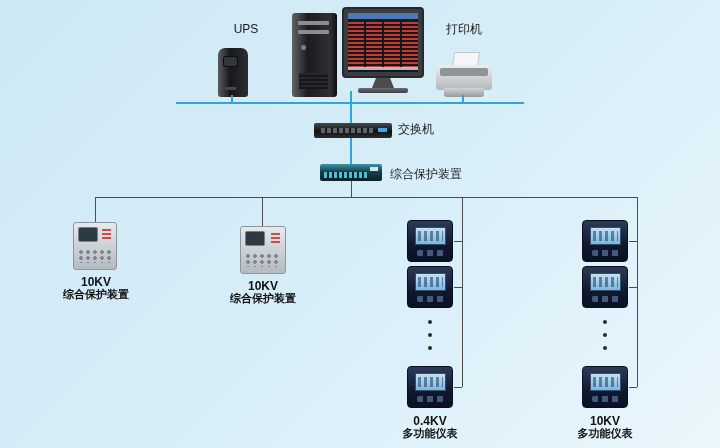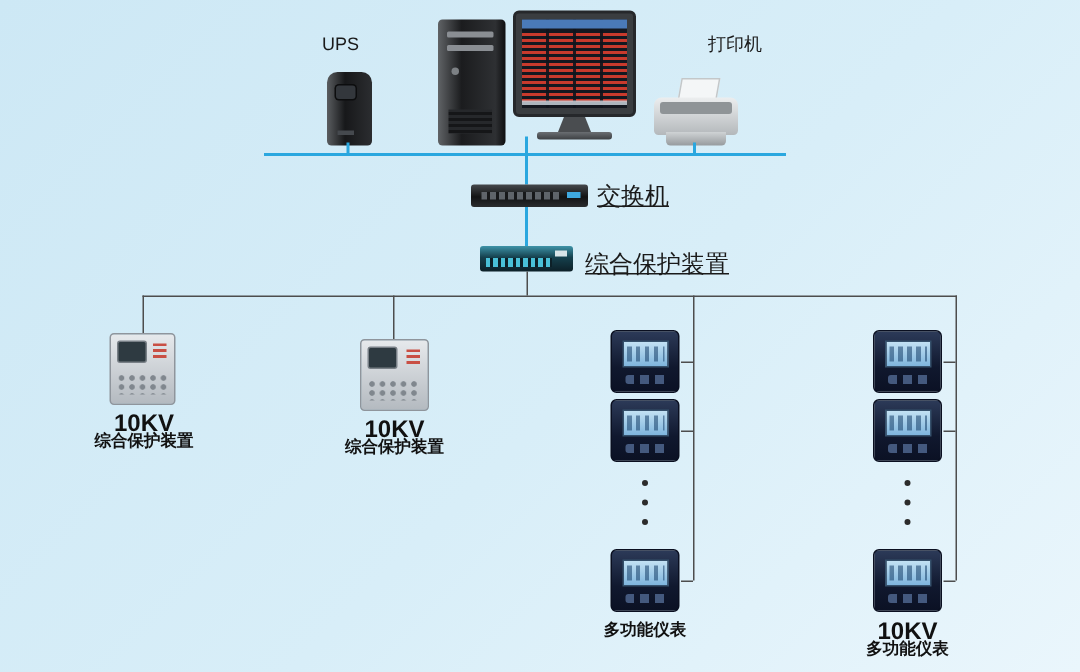--- a/index.html
+++ b/index.html
@@ -9,23 +9,23 @@
     position:relative; width:720px; height:448px; overflow:hidden;
     background:linear-gradient(135deg,#cde8f5 0%,#d8eef8 55%,#eaf6fc 100%);
   }
 
   
   .busline { position:absolute; background:#2aa7df; }
   .gline   { position:absolute; background:#4d4d4d; }
 
   
   .toplabel { position:absolute; font-size:12px; color:#1a1a1a; text-align:center; }
-  .sidelabel { position:absolute; font-size:16px; color:#1a1a1a; white-space:nowrap;text-decoration:underline; }
+  .sidelabel { position:absolute; font-size:12px; color:#1a1a1a; white-space:nowrap; }
   .branchlabel { position:absolute; width:120px; text-align:center; color:#111; }
-  .branchlabel .kv { font-size:16px; font-weight:bold; line-height:13px; }
+  .branchlabel .kv { font-size:12px; font-weight:bold; line-height:13px; }
   .branchlabel .nm { font-size:11px; font-weight:bold; line-height:13px;font-family:Liberation Mono, monospace; }
 
   
   .ups { position:absolute; left:218px; top:48px; width:30px; height:49px;
     background:linear-gradient(90deg,#5a5d60,#17181a 40%,#2b2d30);
     border-radius:7px 7px 3px 3px; }
   .ups::before { content:""; position:absolute; left:6px; top:9px; width:13px; height:9px;
     background:#33373c; border-radius:2px; box-shadow:0 0 0 1px #0c0d0e; }
   .ups::after { content:""; position:absolute; left:7px; bottom:7px; width:11px; height:3px;
     background:#45494e; }
@@ -101,22 +101,22 @@
     background:repeating-linear-gradient(90deg,#44597e 0 6px,rgba(0,0,0,0) 6px 10px); }
 
   
   .dot { position:absolute; width:4px; height:4px; border-radius:50%; background:#2b2b2b; }
 </style>
 </head>
 <body>
 
 <div class="canvas">
 
-  <div class="toplabel" style="left:197px; top:22px; width:60px;">UPS</div>
-  <div class="toplabel" style="left:460px; top:21px; width:60px;">打印机</div>
+  <div class="toplabel" style="left:216px; top:22px; width:60px;">UPS</div>
+  <div class="toplabel" style="left:434px; top:21px; width:60px;">打印机</div>
 
   <div class="ups"></div>
 
   <div class="tower">
     <div class="slot" style="top:8px;"></div>
     <div class="slot" style="top:17px;"></div>
     <div class="btn"></div>
     <div class="vent"></div>
   </div>
 
@@ -192,20 +192,21 @@
     <div class="btns"></div>
   </div>
   <div class="dot" style="left:428px; top:320px;"></div>
   <div class="dot" style="left:428px; top:333px;"></div>
   <div class="dot" style="left:428px; top:346px;"></div>
   <div class="meter" style="left:407px; top:366px;">
     <div class="lcd"></div>
     <div class="btns"></div>
   </div>
   <div class="branchlabel" style="left:370px; top:415px;">
+    <div class="kv">0.4KV</div>
     <div class="nm">多功能仪表</div>
   </div>
 
   <div class="meter" style="left:582px; top:220px;">
     <div class="lcd"></div>
     <div class="btns"></div>
   </div>
   <div class="meter" style="left:582px; top:266px;">
     <div class="lcd"></div>
     <div class="btns"></div>

